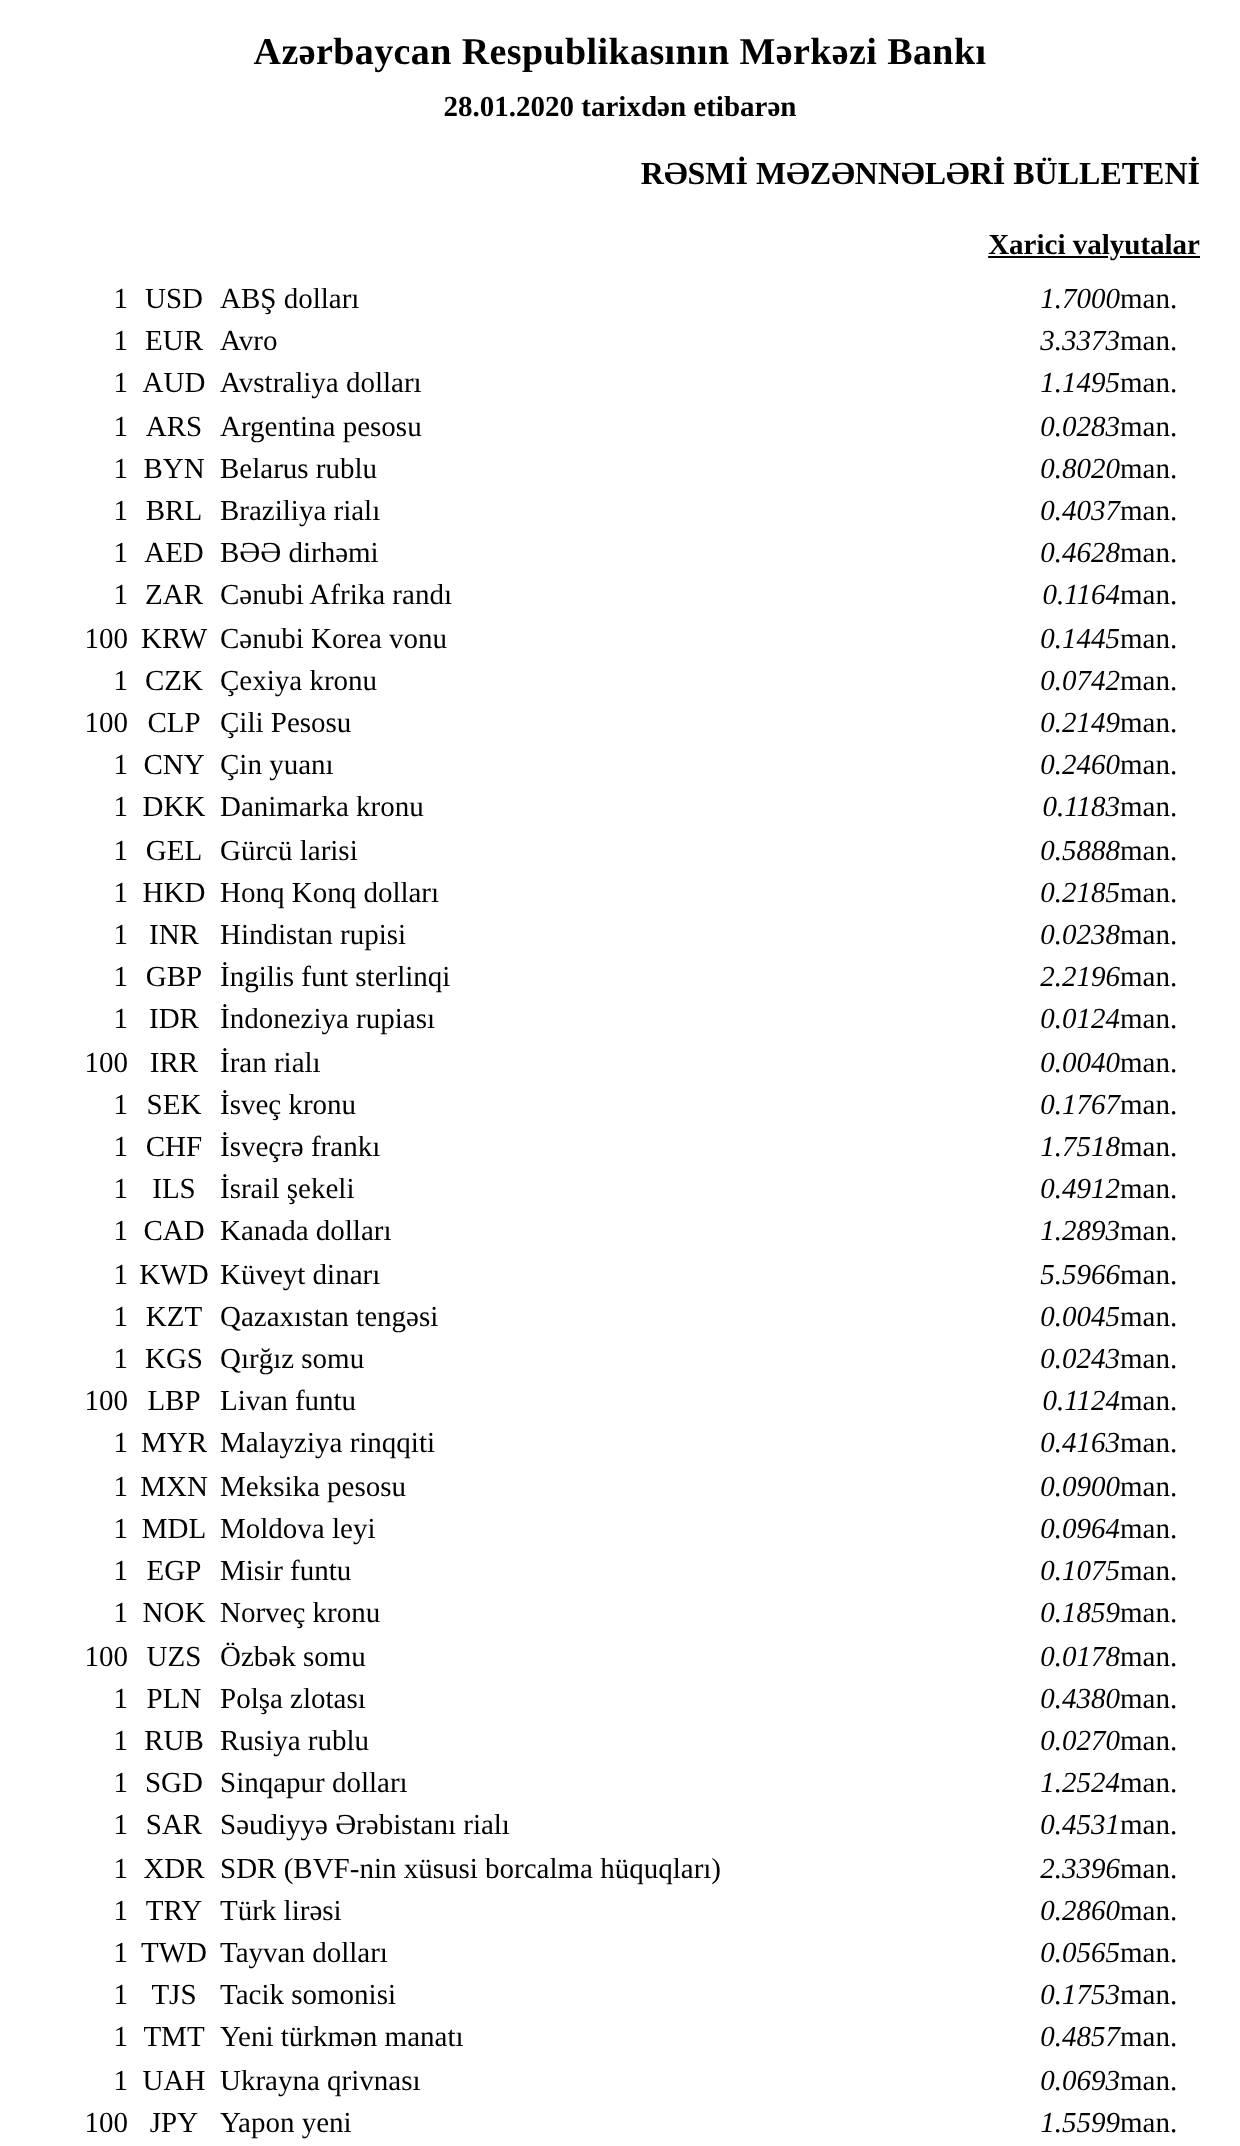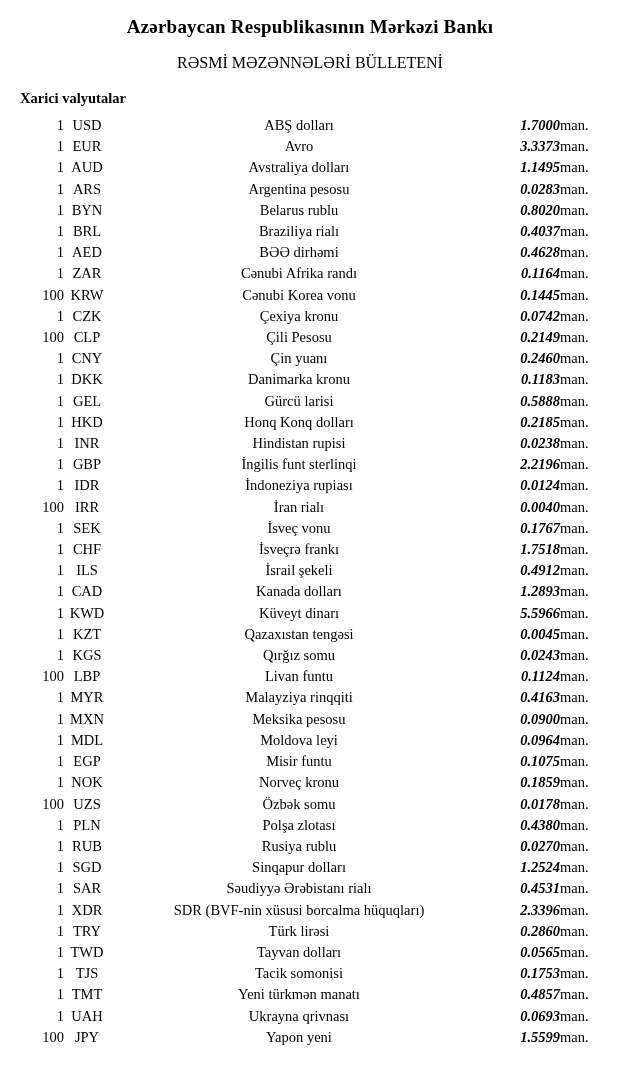--- a/index.html
+++ b/index.html
@@ -30,30 +30,31 @@
     font-weight: bold;
     font-size: 14.5px;
     margin: 0 0 5px 0;
   }
   .subtitle2 {
     text-align: center;
     font-size: 14.5px;
     margin: 0 0 5px 0;
   }
   .subtitle3 {
-    text-align: center;
-    font-weight: normal;
+    text-align: right;
+    font-weight: bold;
     font-size: 16px;
     margin: 16px 0 18px 0;
   }
   .section-head {
-    text-align: left;
+    text-align: right;
     font-weight: bold;
     font-size: 14.5px;
     margin: 0 0 8px 0;
+    text-decoration: underline;
   }
   table.rates {
     width: 100%;
     border-collapse: collapse;
     font-size: 14.5px;
   }
   table.rates td {
     padding: 0;
     line-height: 21.2px;
     vertical-align: baseline;
@@ -63,41 +64,42 @@
     width: 44px;
     text-align: right;
     padding-right: 7px;
   }
   td.code {
     width: 46px;
     text-align: center;
     padding-right: 8px;
   }
   td.name {
-    text-align: center;
+    text-align: left;
     padding-left: 2px;
   }
   td.rate {
     width: 72px;
     text-align: right;
     font-style: italic;
-    font-weight: bold;
+    font-weight: normal;
     padding-right: 8px;
   }
   td.unit {
     width: 40px;
     text-align: left;
   }
 </style>
 </head>
 <body>
 
 <div class="page">
 
   <div class="title">Azərbaycan Respublikasının Mərkəzi Bankı</div>
+  <div class="subtitle1">28.01.2020  tarixdən etibarən</div>
   <div class="subtitle3">RƏSMİ MƏZƏNNƏLƏRİ BÜLLETENİ</div>
 
   <div class="section-head">Xarici valyutalar</div>
 
   <table class="rates">
     <tbody id="rates-body">
         <tr>
           <td class="qty">1</td>
           <td class="code">USD</td>
           <td class="name">ABŞ dolları</td>
@@ -226,21 +228,21 @@
         <tr>
           <td class="qty">100</td>
           <td class="code">IRR</td>
           <td class="name">İran rialı</td>
           <td class="rate">0.0040</td>
           <td class="unit">man.</td>
         </tr>
         <tr>
           <td class="qty">1</td>
           <td class="code">SEK</td>
-          <td class="name">İsveç vonu</td>
+          <td class="name">İsveç kronu</td>
           <td class="rate">0.1767</td>
           <td class="unit">man.</td>
         </tr>
         <tr>
           <td class="qty">1</td>
           <td class="code">CHF</td>
           <td class="name">İsveçrə frankı</td>
           <td class="rate">1.7518</td>
           <td class="unit">man.</td>
         </tr>

